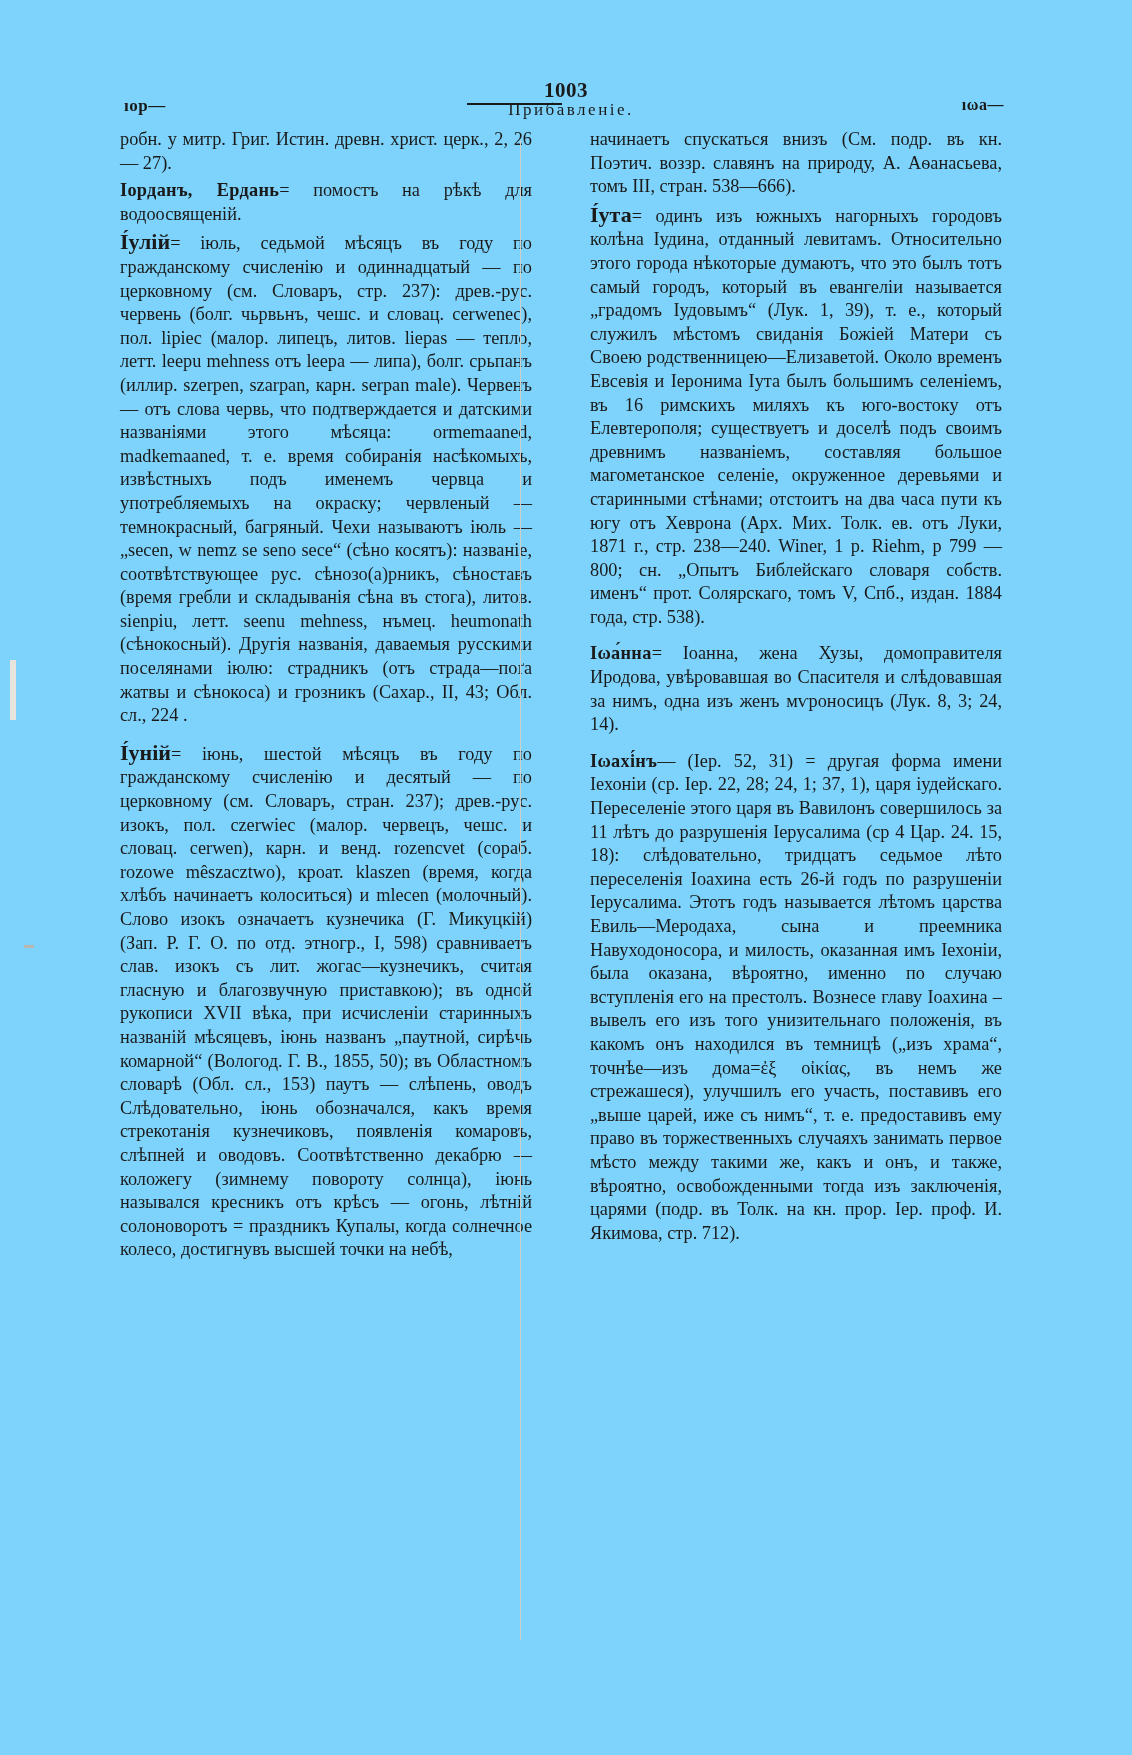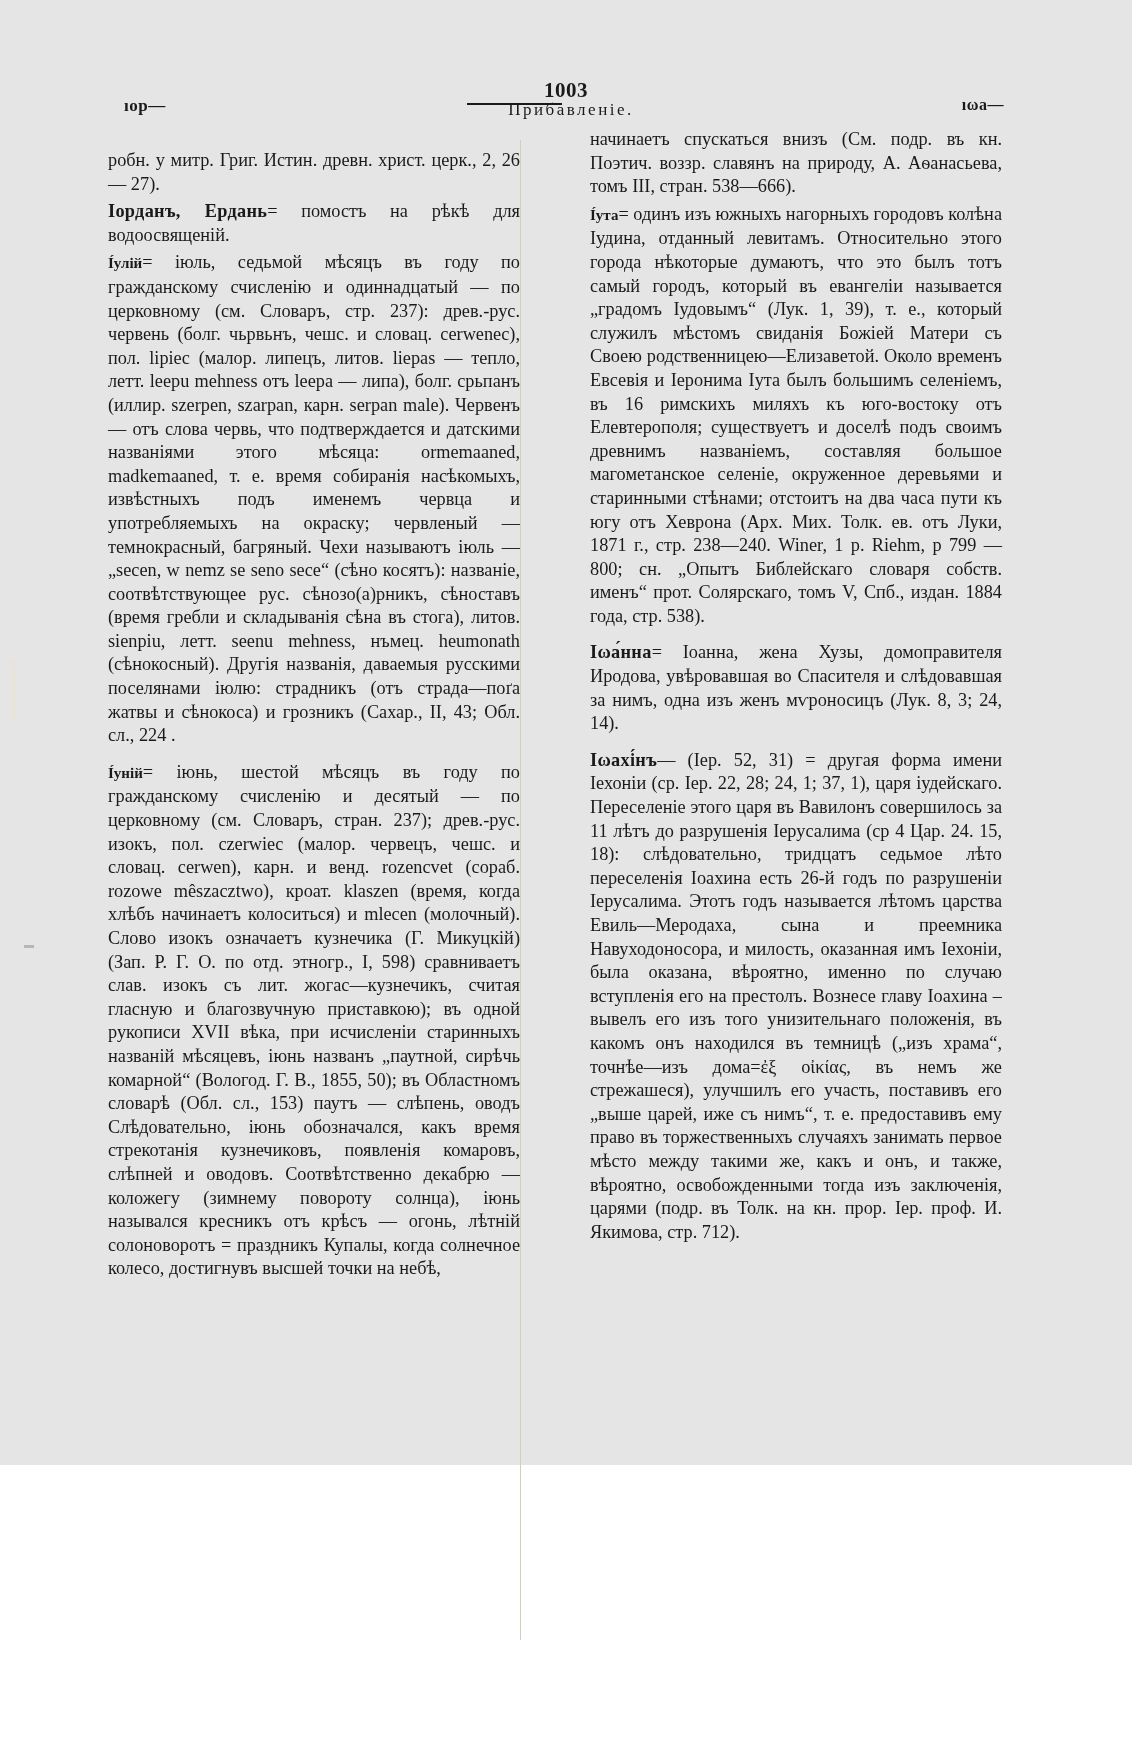--- a/index.html
+++ b/index.html
@@ -12,22 +12,22 @@
     height: 1755px;
     font-family: "Liberation Serif", serif;
     color: #1a1a1a;
     position: relative;
     overflow: hidden;
   }
   .page {
     position: absolute;
     left: 0; top: 0;
     width: 1132px;
-    height: 1465px;
-    background: #e5e5e5;
+    height: 1755px;
+    background: #7dd3fc;
   }
 
   
   .header {
     position: absolute;
     left: 0;
     top: 78px;
     width: 1132px;
     height: 44px;
   }
@@ -85,21 +85,21 @@
   .col {
     position: absolute;
     top: 0;
     width: 412px;
     font-size: 18.3px;
     line-height: 23.6px;
     text-align: justify;
     text-justify: inter-word;
     hyphens: manual;
   }
-  .col-left  { left: 108px; margin-top: 21px; }
+  .col-left  { left: 120px; }
   .col-right { left: 590px; }
 
   .col-divider {
     position: absolute;
     left: 520px;
     top: 140px;
     width: 1px;
     height: 1500px;
     background: #cfcfc8;
   }
@@ -109,21 +109,21 @@
   }
   .entry p {
     margin: 0;
     text-indent: 0;
   }
   .hw {
     font-weight: bold;
     letter-spacing: 0.3px;
   }
   .hw-big {
-    font-size: 15px;
+    font-size: 22px;
     font-weight: bold;
   }
 
   
   .entry > p {
     text-align: justify;
   }
 
   .gap { height: 9px; }
 

